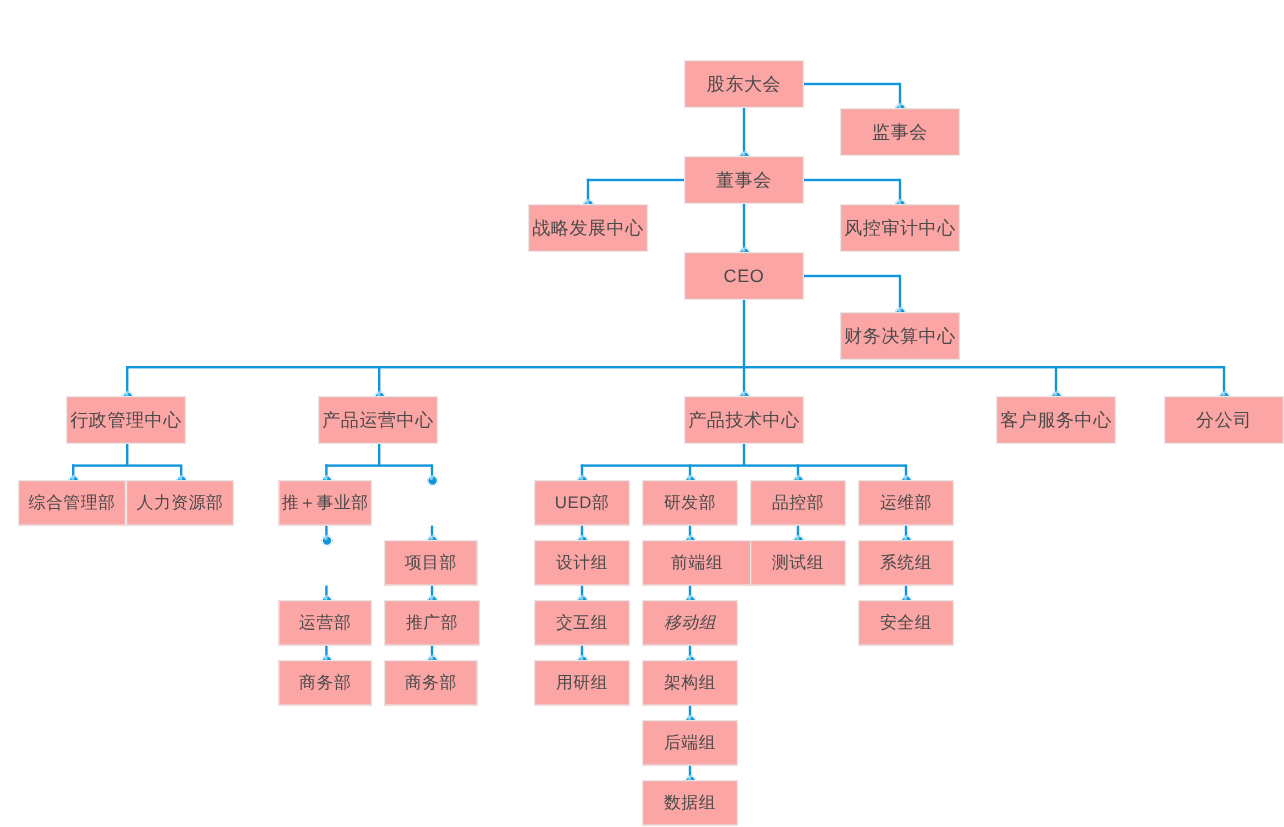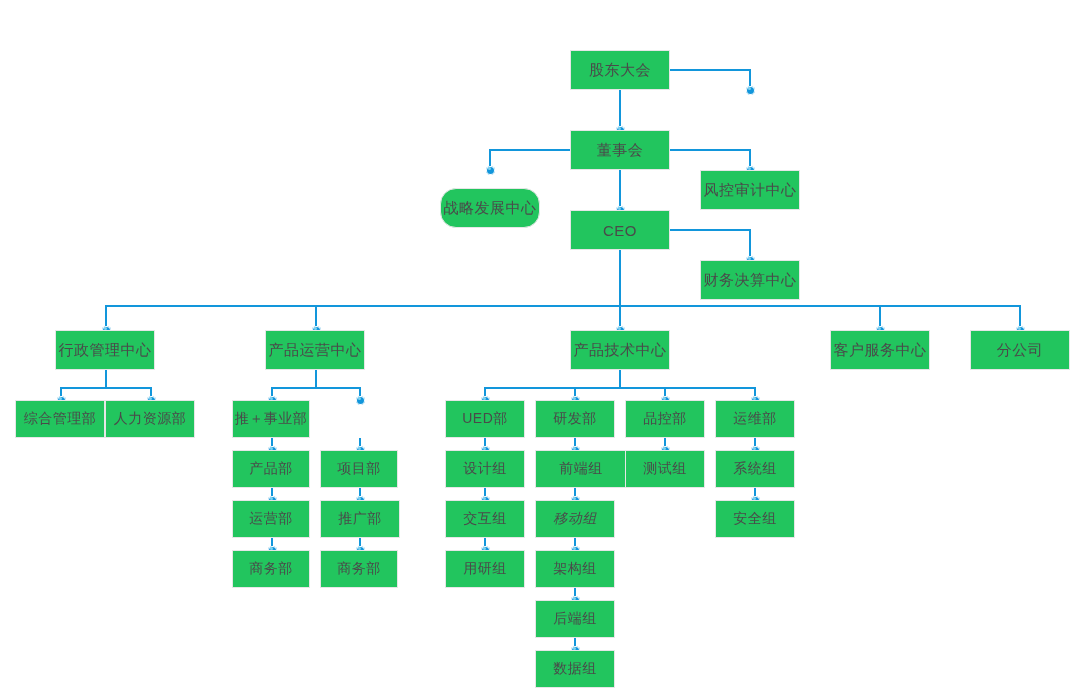--- a/index.html
+++ b/index.html
@@ -9,21 +9,21 @@
     background:#ffffff;
     font-family:"Liberation Sans","DejaVu Sans",sans-serif;
     overflow:hidden;
   }
   #chart-root{position:relative;width:1070px;height:689px;}
 
   
   .node{
     position:absolute;
     box-sizing:border-box;
-    background:#22c55e;
+    background:#fca5a5;
     border:1px solid #e6e6e6;
     display:flex;
     align-items:center;
     justify-content:center;
     color:#4a4a4a;
     font-size:15px;
     letter-spacing:0.5px;
     white-space:nowrap;
     box-shadow:0 0 0 0 rgba(0,0,0,0);
   }
@@ -156,37 +156,37 @@
 
   <div class="ln v" style="left:664px;top:438px;height:12px;"></div>
   <div class="dot" style="left:665px;top:450px;"></div>
 
   <div class="ln v" style="left:754px;top:438px;height:12px;"></div>
   <div class="dot" style="left:755px;top:450px;"></div>
   <div class="ln v" style="left:754px;top:488px;height:12px;"></div>
   <div class="dot" style="left:755px;top:500px;"></div>
 
   <div class="node" style="left:570px;top:50px;width:100px;height:40px;">股东大会</div>
+  <div class="node" style="left:700px;top:90px;width:100px;height:40px;">监事会</div>
   <div class="node" style="left:570px;top:130px;width:100px;height:40px;">董事会</div>
-  <div class="node" style="left:440px;top:188px;width:100px;height:40px;border-radius:16px;">战略发展中心</div>
+  <div class="node" style="left:440px;top:170px;width:100px;height:40px;">战略发展中心</div>
   <div class="node" style="left:700px;top:170px;width:100px;height:40px;">风控审计中心</div>
   <div class="node" style="left:570px;top:210px;width:100px;height:40px;">CEO</div>
   <div class="node" style="left:700px;top:260px;width:100px;height:40px;">财务决算中心</div>
 
   <div class="node" style="left:55px;top:330px;width:100px;height:40px;">行政管理中心</div>
   <div class="node" style="left:265px;top:330px;width:100px;height:40px;">产品运营中心</div>
   <div class="node" style="left:570px;top:330px;width:100px;height:40px;">产品技术中心</div>
   <div class="node" style="left:830px;top:330px;width:100px;height:40px;">客户服务中心</div>
   <div class="node" style="left:970px;top:330px;width:100px;height:40px;">分公司</div>
 
   <div class="node small" style="left:15px;top:400px;width:90px;height:38px;">综合管理部</div>
   <div class="node small" style="left:105px;top:400px;width:90px;height:38px;">人力资源部</div>
 
   <div class="node small" style="left:232px;top:400px;width:78px;height:38px;">推＋事业部</div>
-  <div class="node small" style="left:232px;top:450px;width:78px;height:38px;">产品部</div>
   <div class="node small" style="left:232px;top:500px;width:78px;height:38px;">运营部</div>
   <div class="node small" style="left:232px;top:550px;width:78px;height:38px;">商务部</div>
 
   <div class="node small" style="left:320px;top:450px;width:78px;height:38px;">项目部</div>
   <div class="node small" style="left:320px;top:500px;width:80px;height:38px;text-align:right;">推广部</div>
   <div class="node small" style="left:320px;top:550px;width:78px;height:38px;">商务部</div>
 
   <div class="node small" style="left:445px;top:450px;width:80px;height:38px;">设计组</div>
   <div class="node small" style="left:445px;top:400px;width:80px;height:38px;">UED部</div>
   <div class="node small" style="left:445px;top:500px;width:80px;height:38px;">交互组</div>

